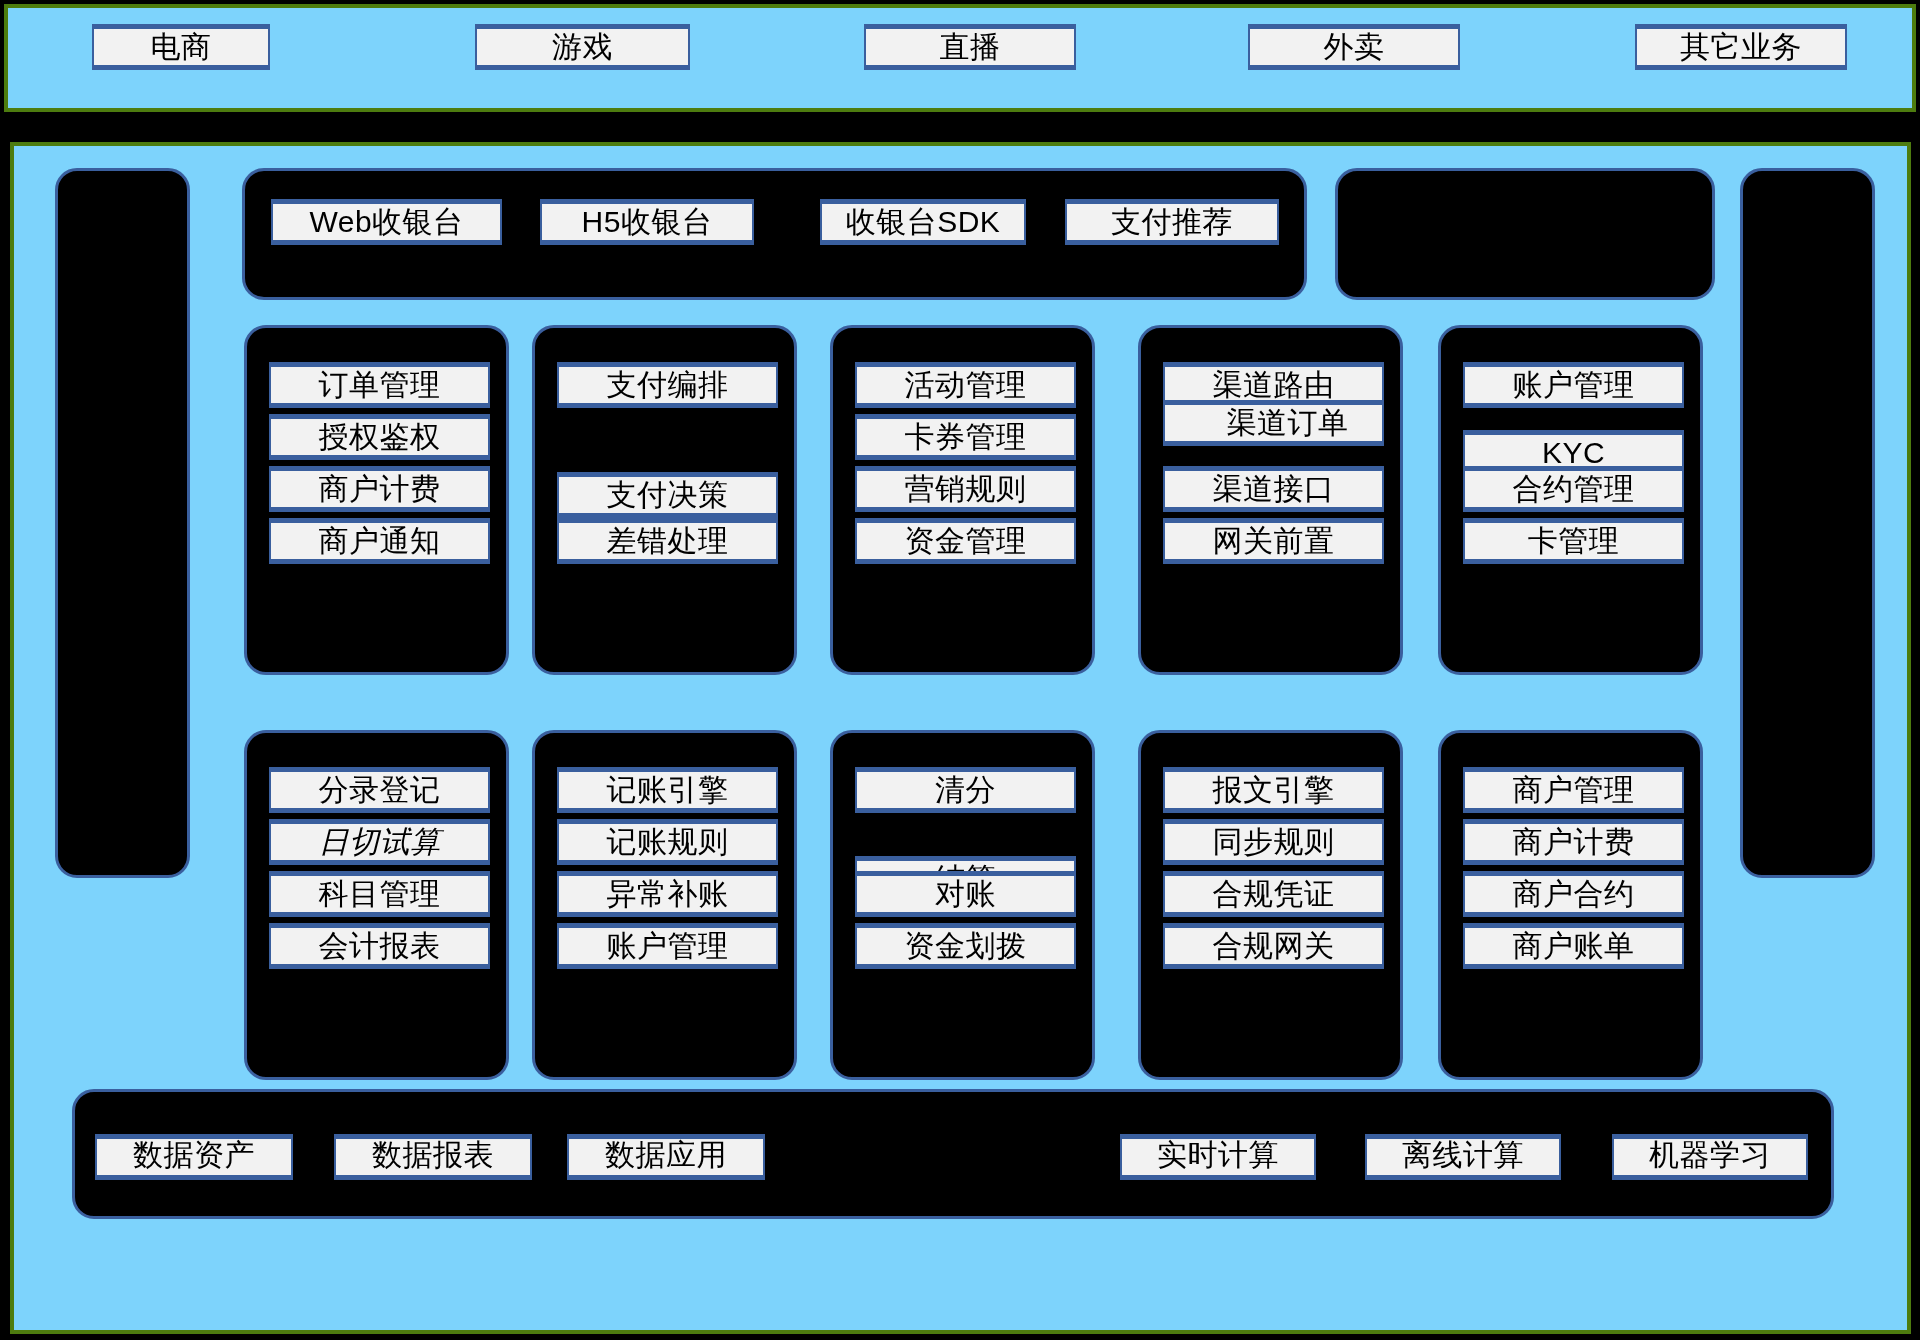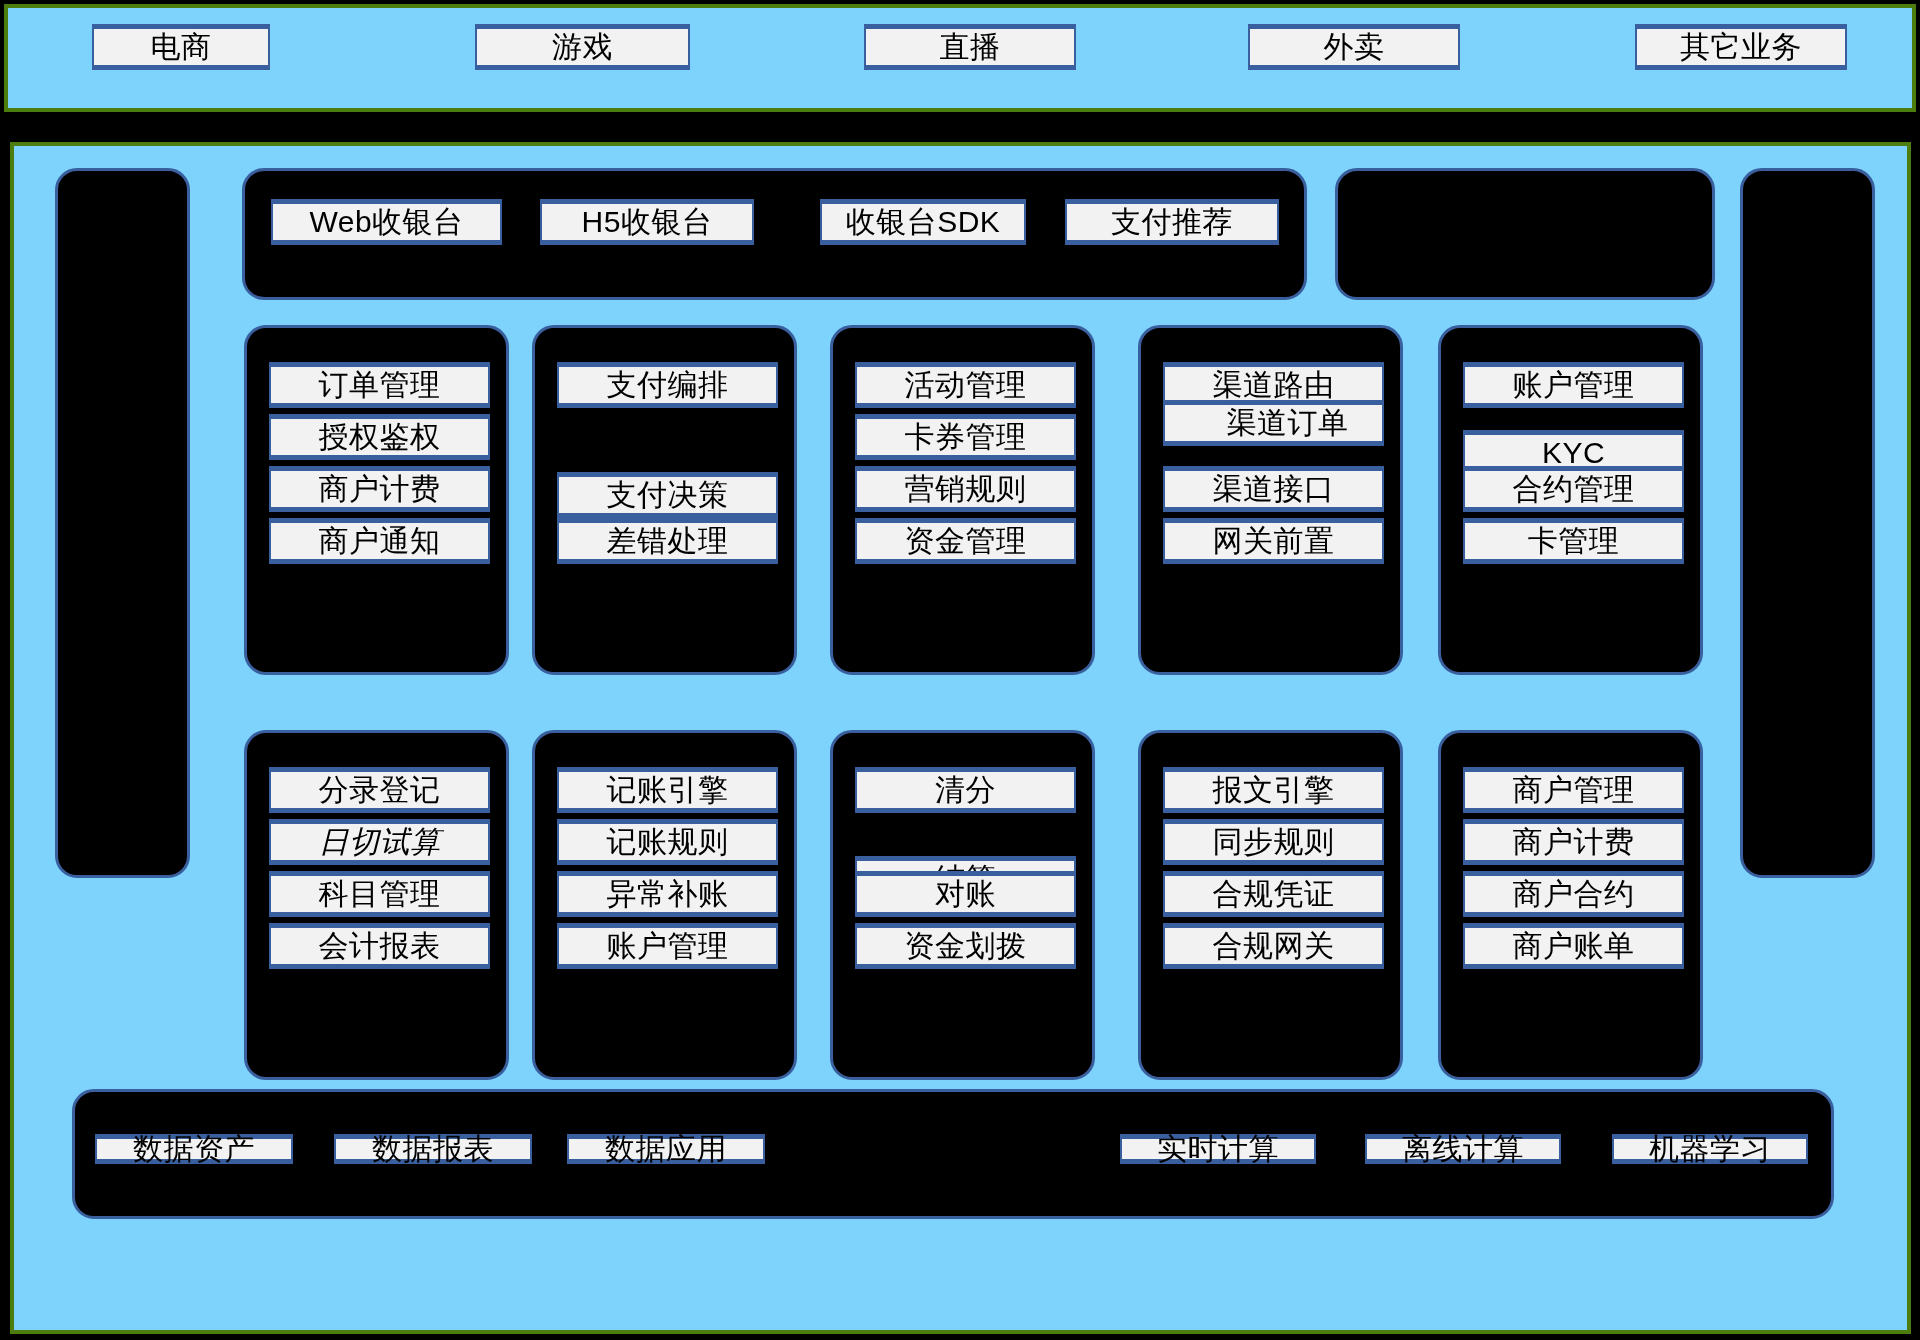--- a/index.html
+++ b/index.html
@@ -118,21 +118,22 @@
   
   #data-panel {
     left: 72px;
     top: 1089px;
     width: 1762px;
     height: 130px;
   }
   #data-panel .chip {
     position: absolute;
     top: 42px;
-    height: 30px;
+    height: 46px;
+    font-family: Liberation Mono, monospace;
   }
 </style>
 </head>
 <body>
 
 <div class="band" id="business-band">
   <div id="business-tabs">
     <div class="chip" style="left: 84px; width: 178px;">电商</div>
     <div class="chip" style="left: 467px; width: 215px;">游戏</div>
     <div class="chip" style="left: 856px; width: 212px;">直播</div>

